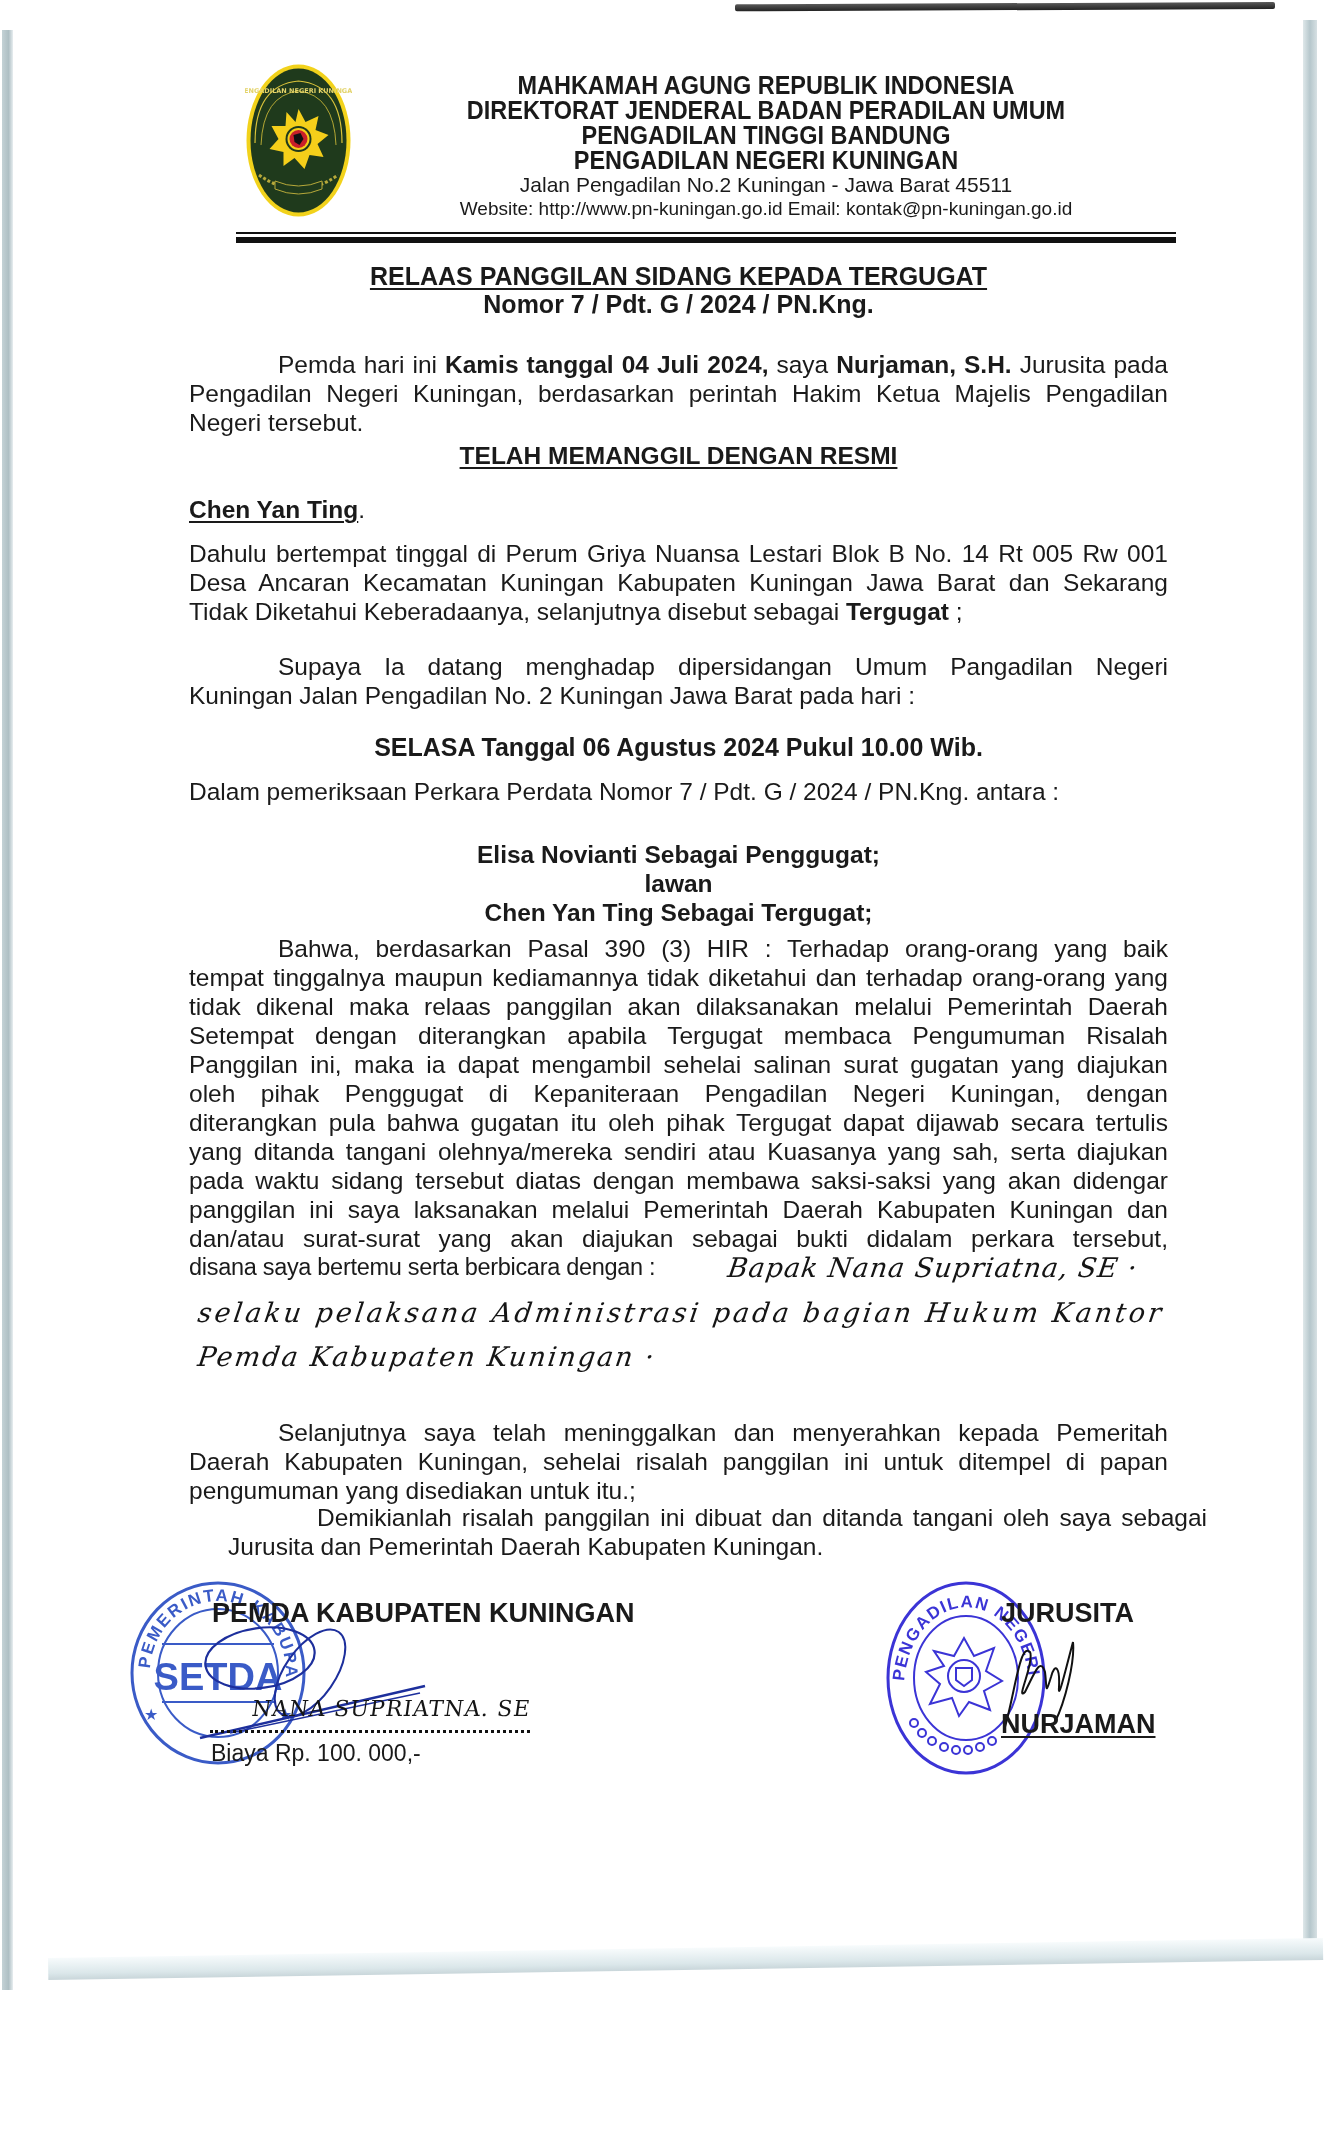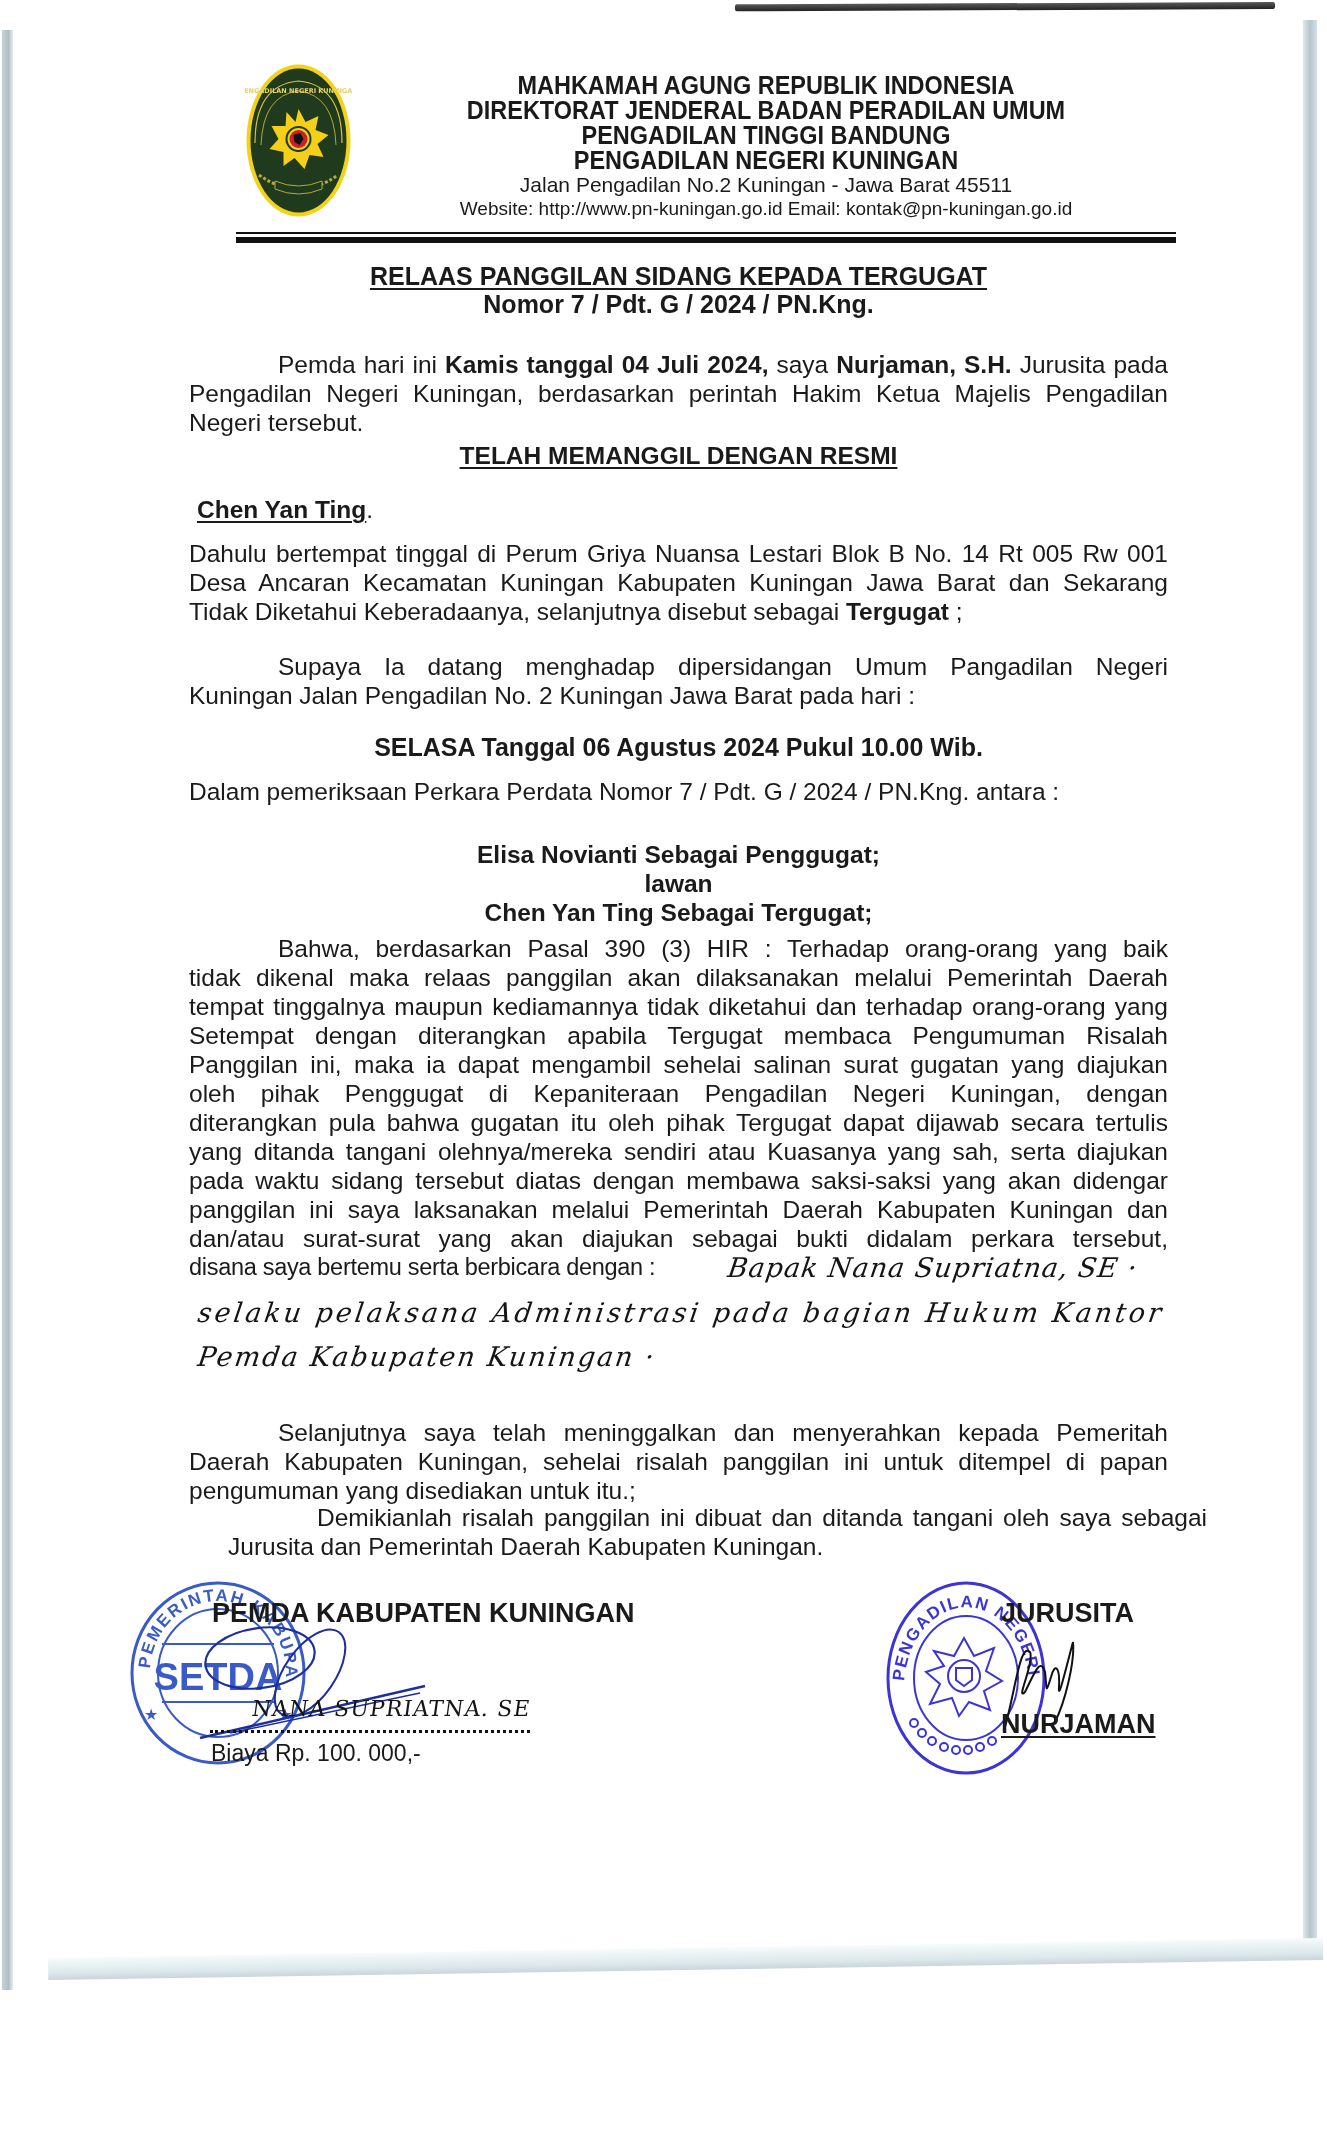--- a/index.html
+++ b/index.html
@@ -94,21 +94,21 @@
 <div class="para" style="top:350px;">
   <span class="line indent"><span>Pemda hari ini </span><b>Kamis tanggal 04 Juli 2024,</b><span> saya </span><b>Nurjaman, S.H.</b><span> Jurusita pada</span></span>
   <span class="line">Pengadilan Negeri  Kuningan,  berdasarkan perintah Hakim Ketua Majelis  Pengadilan</span>
   <span class="line last">Negeri tersebut.</span>
 </div>
 
 <div class="center-block" style="top:441px;">
   <span class="u">TELAH MEMANGGIL DENGAN RESMI</span>
 </div>
 
-<div class="para" style="top:495px; font-weight:bold;margin-left:8px;">
+<div class="para" style="top:495px; font-weight:bold;">
   <span class="u">Chen Yan Ting</span><span style="font-weight:normal">.</span>
 </div>
 
 <div class="para" style="top:539px;">
   <span class="line">Dahulu bertempat tinggal di Perum Griya Nuansa Lestari Blok B No. 14 Rt 005 Rw 001</span>
   <span class="line">Desa Ancaran Kecamatan Kuningan Kabupaten Kuningan Jawa Barat dan Sekarang</span>
   <span class="line last"><span>Tidak Diketahui Keberadaanya, selanjutnya disebut sebagai  </span><b>Tergugat</b><span> ;</span></span>
 </div>
 
 <div class="para" style="top:652px;">
@@ -123,22 +123,22 @@
 </div>
 
 <div class="center-block" style="top:840px;">
   <div>Elisa Novianti Sebagai  Penggugat;</div>
   <div>lawan</div>
   <div>Chen Yan Ting Sebagai  Tergugat;</div>
 </div>
 
 <div class="para" style="top:934px;">
   <span class="line indent">Bahwa, berdasarkan Pasal 390 (3) HIR : Terhadap orang-orang yang baik</span>
+  <span class="line">tempat tinggalnya maupun kediamannya tidak diketahui dan terhadap orang-orang yang</span>
   <span class="line">tidak dikenal maka relaas panggilan akan dilaksanakan melalui Pemerintah Daerah</span>
-  <span class="line">tempat tinggalnya maupun kediamannya tidak diketahui dan terhadap orang-orang yang</span>
   <span class="line">Setempat dengan diterangkan apabila Tergugat membaca Pengumuman Risalah</span>
   <span class="line">Panggilan ini, maka ia dapat mengambil sehelai salinan surat gugatan yang diajukan</span>
   <span class="line">oleh pihak Penggugat  di Kepaniteraan Pengadilan Negeri Kuningan, dengan</span>
   <span class="line">diterangkan pula bahwa gugatan itu oleh pihak Tergugat dapat dijawab secara tertulis</span>
   <span class="line">yang ditanda tangani olehnya/mereka sendiri atau Kuasanya yang sah, serta diajukan</span>
   <span class="line">pada waktu sidang tersebut diatas dengan membawa saksi-saksi yang akan didengar</span>
   <span class="line">panggilan ini saya laksanakan melalui Pemerintah Daerah Kabupaten Kuningan dan</span>
   <span class="line">dan/atau surat-surat yang akan diajukan sebagai bukti didalam perkara tersebut,</span>
   <span class="line last" style="font-size:23.5px; letter-spacing:-0.3px;">disana saya bertemu serta berbicara dengan :</span>
 </div>

